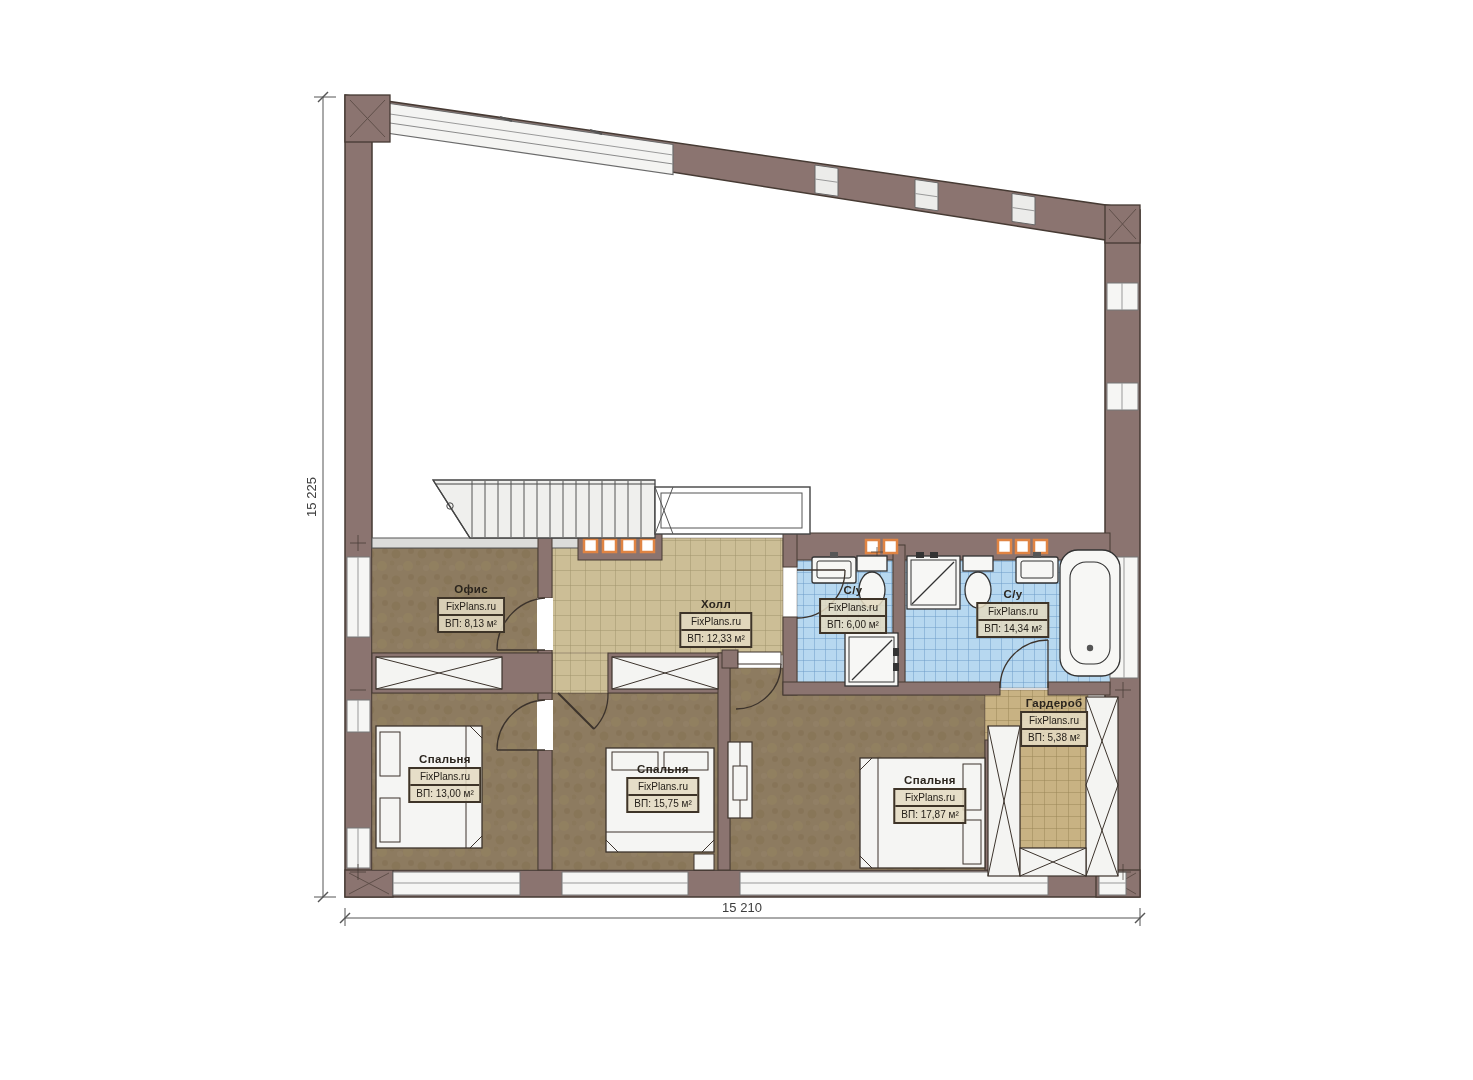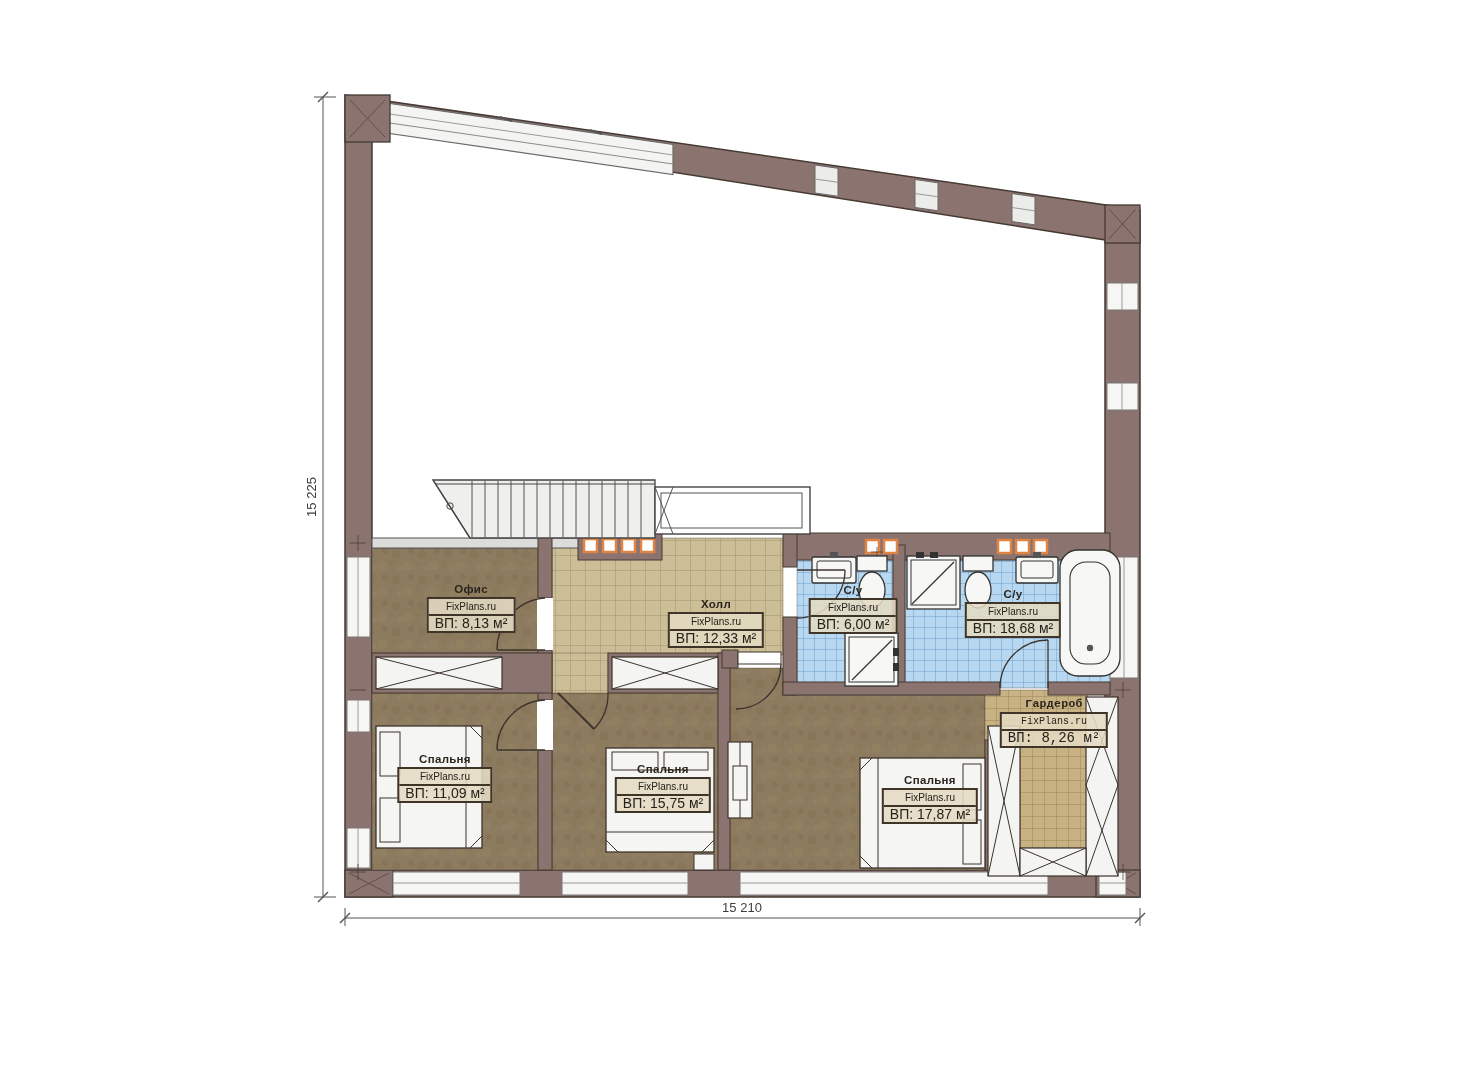--- a/index.html
+++ b/index.html
@@ -3,21 +3,21 @@
 <meta charset="utf-8">
 <style>
   html,body{margin:0;padding:0;background:#ffffff;}
   #stage{position:relative;width:1473px;height:1080px;background:#ffffff;overflow:hidden;
          font-family:"Liberation Sans",sans-serif;}
   svg{position:absolute;left:0;top:0;}
   .room-label{position:absolute;transform:translateX(-50%);text-align:center;color:#26211b;z-index:5;padding-left:16px;}
   .rl-name{font-weight:bold;font-size:11.5px;letter-spacing:.3px;margin-bottom:2px;color:#2b251e;}
   .rl-box{display:inline-block;border:2px solid #3e3428;background:rgba(228,219,194,0.88);text-align:center;}
   .rl-wm{font-size:10px;line-height:13px;padding:1px 6px;border-bottom:2px solid #3e3428;white-space:nowrap;}
-  .rl-area{font-size:14px;line-height:13px;padding:1px 6px;white-space:nowrap;border-radius:6px;}
+  .rl-area{font-size:10px;line-height:13px;padding:1px 6px;white-space:nowrap;border-radius:6px;}
   .dim-text{font-size:13px;fill:#3d3d3d;}
 </style>
 </head>
 <body>
 
 <div id="stage">
 
 <svg width="1473" height="1080" viewBox="0 0 1473 1080">
   <defs>
     <pattern id="pBrown" width="26" height="26" patternUnits="userSpaceOnUse">
@@ -348,49 +348,49 @@
   <div class="rl-box">
     <div class="rl-wm">FixPlans.ru</div>
     <div class="rl-area">ВП: 6,00 м²</div>
   </div>
 </div>
 
 <div class="room-label" style="left:1005px;top:588px;">
   <div class="rl-name">С/у</div>
   <div class="rl-box">
     <div class="rl-wm">FixPlans.ru</div>
-    <div class="rl-area">ВП: 18,68 м²</div>
+    <div class="rl-area">ВП: 14,34 м²</div>
   </div>
 </div>
 
 <div class="room-label" style="left:437px;top:753px;">
   <div class="rl-name">Спальня</div>
   <div class="rl-box">
     <div class="rl-wm">FixPlans.ru</div>
-    <div class="rl-area">ВП: 11,09 м²</div>
+    <div class="rl-area">ВП: 13,00 м²</div>
   </div>
 </div>
 
 <div class="room-label" style="left:655px;top:763px;">
   <div class="rl-name">Спальня</div>
   <div class="rl-box">
     <div class="rl-wm">FixPlans.ru</div>
     <div class="rl-area">ВП: 15,75 м²</div>
   </div>
 </div>
 
 <div class="room-label" style="left:922px;top:774px;">
   <div class="rl-name">Спальня</div>
   <div class="rl-box">
     <div class="rl-wm">FixPlans.ru</div>
     <div class="rl-area">ВП: 17,87 м²</div>
   </div>
 </div>
 
-<div class="room-label" style="left:1046px;top:697px;font-family:Liberation Mono, monospace;">
+<div class="room-label" style="left:1046px;top:697px;">
   <div class="rl-name">Гардероб</div>
   <div class="rl-box">
     <div class="rl-wm">FixPlans.ru</div>
-    <div class="rl-area">ВП: 8,26 м²</div>
+    <div class="rl-area">ВП: 5,38 м²</div>
   </div>
 </div>
 
 </div>
 
 </body></html>

